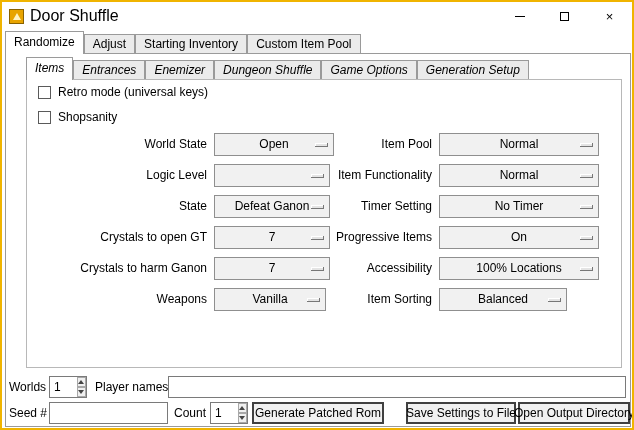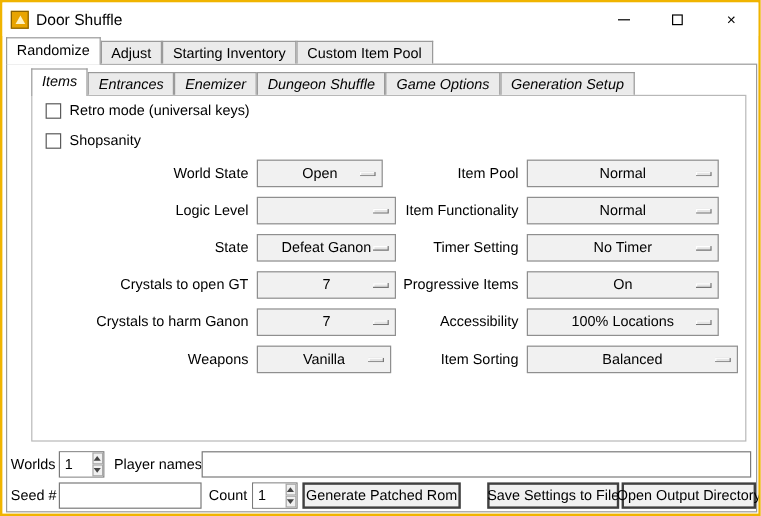--- a/index.html
+++ b/index.html
@@ -21,21 +21,21 @@
   .title-icon {
     width:15px; height:15px; margin-left:7px; margin-right:6px;
     background:#e8a400; border:1px solid #8a6200;
     position:relative;
   }
   .title-icon:after{
     content:""; position:absolute; left:3px; top:3px;
     border-left:4px solid transparent; border-right:4px solid transparent;
     border-bottom:7px solid #fff3c4;
   }
-  .title-text { font-size:13px; }
+  .title-text { font-size:16px; }
   .win-btns { position:absolute; right:0; top:0; height:28px; display:flex; }
   .win-btn { width:45px; height:28px; display:flex; align-items:center; justify-content:center; cursor:default; }
   .glyph-min { width:10px; height:0; border-top:1px solid #000; }
   .glyph-max { width:9px; height:9px; border:1px solid #000; }
   .glyph-close { font-size:13px; line-height:13px; }
 
   
   .tabs { position:absolute; display:flex; align-items:flex-end; z-index:3; height:22px; }
   .tab {
     border:1px solid #9a9a9a; border-bottom:none;
@@ -141,21 +141,21 @@
   <div class="checkbox-row" style="left:36px; top:84px;">
     <div class="checkbox-box"></div>
     <div class="checkbox-label">Retro mode (universal keys)</div>
   </div>
   <div class="checkbox-row" style="left:36px; top:109px;">
     <div class="checkbox-box"></div>
     <div class="checkbox-label">Shopsanity</div>
   </div>
 
   <div class="field-label" style="left:38px; top:131px; width:167px;">World State</div>
-  <div class="dropdown" style="left:212px; top:131px; width:105px;">
+  <div class="dropdown" style="left:212px; top:131px; width:120px;">
     <span class="dd-text">Open</span>
     <span class="dd-indicator"></span>
   </div>
 
   <div class="field-label" style="left:38px; top:162px; width:167px;">Logic Level</div>
   <div class="dropdown" style="left:212px; top:162px; width:116px;">
     <span class="dd-indicator"></span>
   </div>
 
   <div class="field-label" style="left:38px; top:193px; width:167px;">State</div>
@@ -206,21 +206,21 @@
     <span class="dd-indicator"></span>
   </div>
 
   <div class="field-label" style="left:318px; top:255px; width:112px;">Accessibility</div>
   <div class="dropdown" style="left:437px; top:255px; width:160px;">
     <span class="dd-text">100% Locations</span>
     <span class="dd-indicator"></span>
   </div>
 
   <div class="field-label" style="left:318px; top:286px; width:112px;">Item Sorting</div>
-  <div class="dropdown" style="left:437px; top:286px; width:176px;">
+  <div class="dropdown" style="left:437px; top:286px; width:128px;">
     <span class="dd-text">Balanced</span>
     <span class="dd-indicator"></span>
   </div>
 
   <div class="lbl" style="left:7px; top:374px;">Worlds</div>
   <div class="spinbox" style="left:47px; top:374px;">
     <input class="spin-value" value="1" style="">
     <div class="spin-arrows">
       <div class="spin-btn">
           <div class="tri-up"></div>

